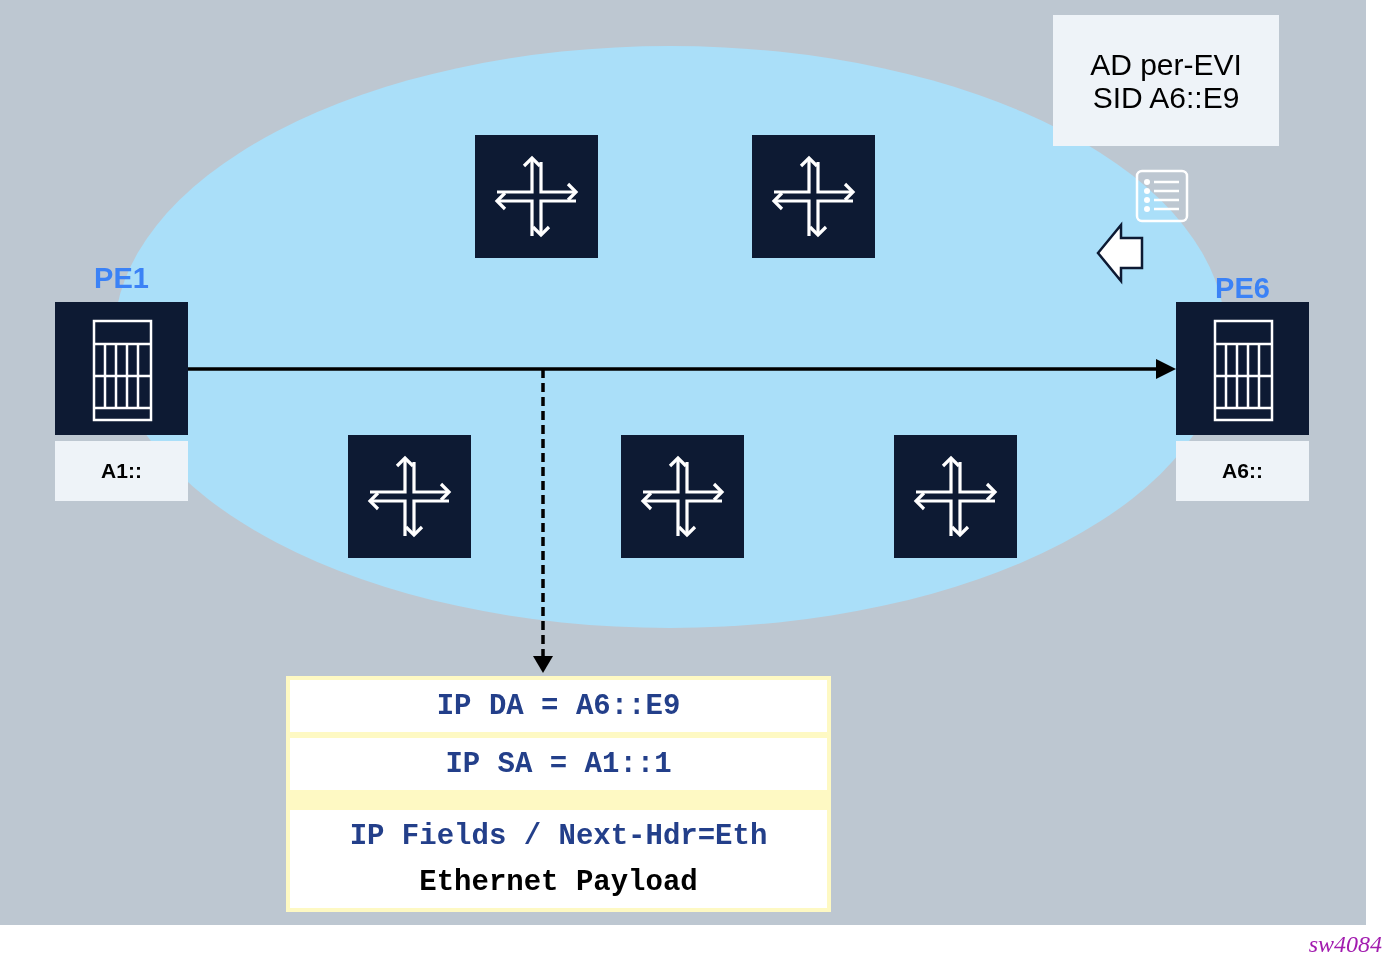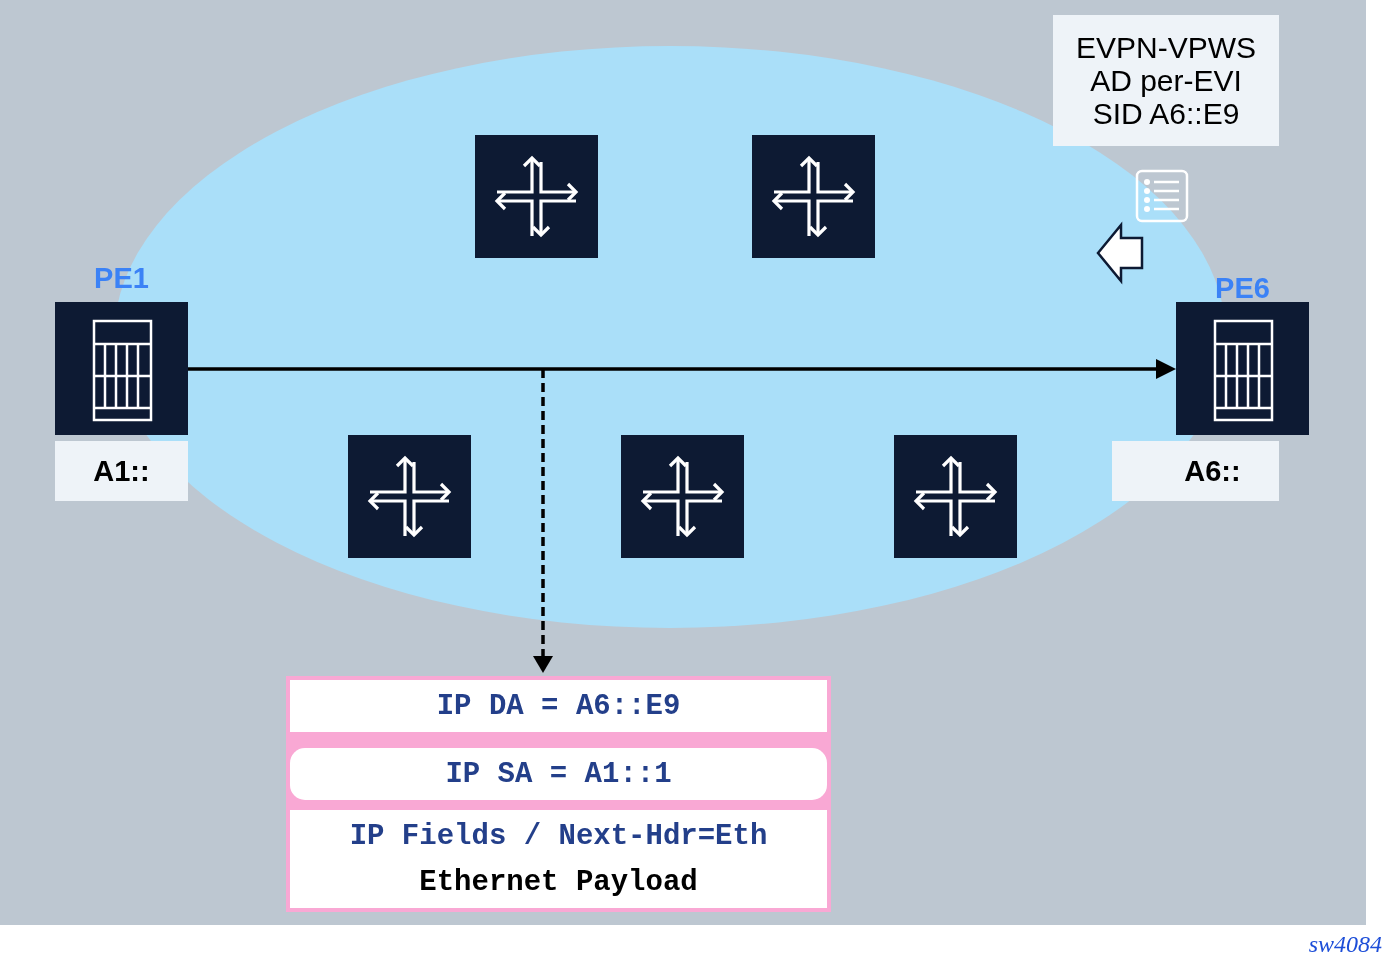--- a/index.html
+++ b/index.html
@@ -3,39 +3,38 @@
 <meta charset="utf-8">
 <style>
   html, body { margin:0; padding:0; background:#ffffff; }
   body { width:1386px; height:960px; position:relative; overflow:hidden; font-family:"Liberation Sans", sans-serif; }
   #bg { position:absolute; left:0; top:0; width:1366px; height:925px; background:#bdc7d1; }
   #ellipse { position:absolute; left:0; top:0; }
   .router { position:absolute; width:123px; height:123px; background:#0d1a33; }
   .router svg { position:absolute; left:0; top:0; }
   .pe-box { position:absolute; width:133px; height:133px; background:#0d1a33; }
   .pe-label { position:absolute; font-weight:bold; font-size:29px; color:#3b82f6; text-align:center; width:133px; }
-  .addr { position:absolute; width:133px; height:60px; background:#eef3f8; font-weight:bold; font-size:29px; color:#000; display:flex; align-items:center; justify-content:center; }
+  .addr { position:absolute; width:133px; height:60px; background:#eef3f8; font-weight:bold; font-size:21px; color:#000; display:flex; align-items:center; justify-content:center; }
   #note { position:absolute; left:1053px; top:15px; width:226px; height:131px; background:#eef3f8; display:flex; flex-direction:column; align-items:center; justify-content:center; font-size:30px; line-height:33px; color:#000; }
-  #packet { position:absolute; left:286px; top:676px; width:545px; height:236px; background:#f9a8d4; }
+  #packet { position:absolute; left:286px; top:676px; width:545px; height:236px; background:#fef9c3; }
   .prow { position:absolute; left:4px; width:537px; height:52px; background:#ffffff; display:flex; align-items:center; justify-content:center; font-family:"Liberation Mono", monospace; font-weight:bold; font-size:29px; color:#233f8a; white-space:pre; }
   .prow.black { color:#000;text-align:right; }
-  #fig-id { position:absolute; right:4px; top:931px; font-family:"Liberation Serif", serif; font-style:italic; font-size:24px; color:#1d4ed8; }
+  #fig-id { position:absolute; right:4px; top:931px; font-family:"Liberation Serif", serif; font-style:italic; font-size:24px; color:#a21caf; }
   #overlay { position:absolute; left:0; top:0; }
 </style>
 </head>
 <body>
 
 <div id="bg"></div>
 
 <svg id="ellipse" width="1386" height="960">
   <ellipse cx="670" cy="337" rx="556" ry="291" fill="#aadff9"></ellipse>
 </svg>
 
 <div id="note">
-  <div>EVPN-VPWS</div>
   <div>AD per-EVI</div>
   <div>SID A6::E9</div>
 </div>
 
 <svg style="position:absolute;left:1135px;top:169px;" width="54" height="54">
   <rect x="2" y="2" width="50" height="50" rx="5" fill="none" stroke="#ffffff" stroke-width="2.5"></rect>
   <circle cx="12" cy="13" r="3" fill="#fff"></circle>
     <line x1="19" y1="13" x2="44" y2="13" stroke="#fff" stroke-width="2.5"></line>
   <circle cx="12" cy="22" r="3" fill="#fff"></circle>
     <line x1="19" y1="22" x2="44" y2="22" stroke="#fff" stroke-width="2.5"></line>
@@ -86,21 +85,21 @@
       <line x1="39" y1="42" x2="96" y2="42"></line>
       <line x1="39" y1="74" x2="96" y2="74"></line>
       <line x1="39" y1="106" x2="96" y2="106"></line>
       <line x1="50" y1="42" x2="50" y2="106"></line>
       <line x1="61" y1="42" x2="61" y2="106"></line>
       <line x1="72" y1="42" x2="72" y2="106"></line>
       <line x1="83" y1="42" x2="83" y2="106"></line>
     </g>
   </svg>
 </div>
-<div class="addr" style="left:1112px;top:441px;padding-left:34px;">A6::</div>
+<div class="addr" style="left:1176px;top:441px;">A6::</div>
 
 <div class="router" style="left:475px;top:135px;">
     <svg class="rt" width="123" height="123">
 <g fill="none" stroke="#ffffff" stroke-width="3.2" stroke-linecap="butt" stroke-linejoin="miter">
   <polyline points="22,57 57,57 57,23"></polyline>
   <polyline points="49,31 57,23 65,31"></polyline>
   <polyline points="66,27 66,57 101,57"></polyline>
   <polyline points="93,49 101,57 93,65"></polyline>
   <polyline points="101,66 66,66 66,100"></polyline>
   <polyline points="58,92 66,100 74,92"></polyline>
@@ -161,18 +160,18 @@
   <polyline points="101,66 66,66 66,100"></polyline>
   <polyline points="58,92 66,100 74,92"></polyline>
   <polyline points="57,101 57,66 22,66"></polyline>
   <polyline points="30,58 22,66 30,74"></polyline>
 </g>
     </svg>
   </div>
 
 <div id="packet">
   <div class="prow" style="top:4px;">IP DA = A6::E9</div>
-  <div class="prow" style="top:72px;border-radius:15px;">IP SA = A1::1</div>
+  <div class="prow" style="top:62px;">IP SA = A1::1</div>
   <div class="prow" style="top:134px;">IP Fields / Next-Hdr=Eth</div>
   <div class="prow black" style="top:180px;">Ethernet Payload</div>
 </div>
 
 <div id="fig-id">sw4084</div>
 
 </body></html>

